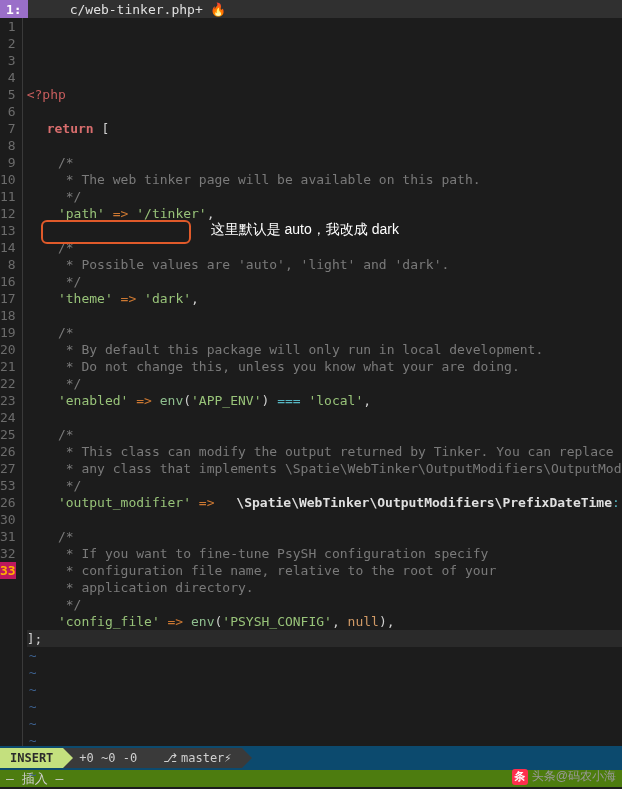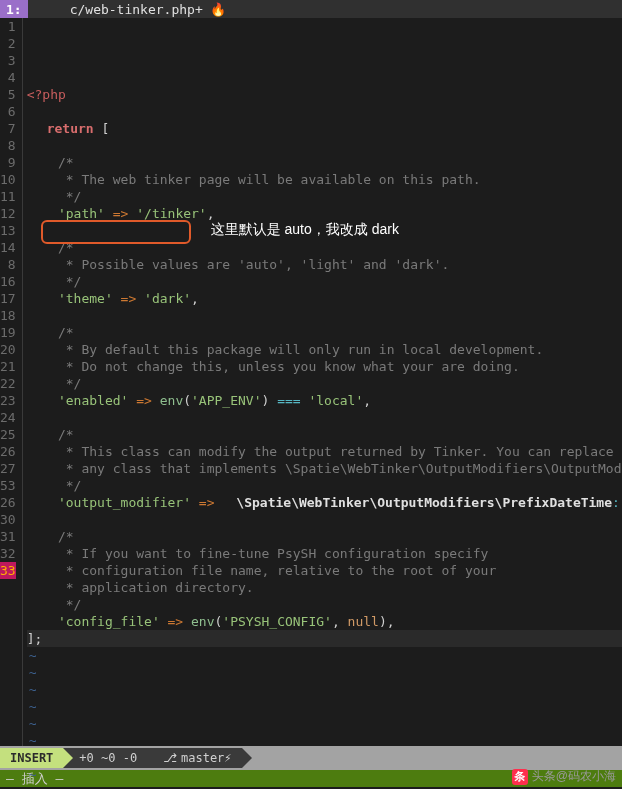--- a/index.html
+++ b/index.html
@@ -38,21 +38,21 @@
       position: relative;
     }
     .gutter {
       width: 32px;
       background: #1c1c1c;
       border-right: 1px solid #3a3a3a;
       text-align: right;
       padding-right: 6px;
       color: #6c6c6c;
     }
-    .gutter .cln { color: #ffb000; font-weight: normal; background:#be185d;}
+    .gutter .cln { color: #ffb000; font-weight: bold; background:#be185d;}
     .gutter-num { height: 17px; }
     .code {
       flex: 1;
       padding-left: 4px;
       position: relative;
       white-space: pre;
     }
     .line { height: 17px; display: flex; align-items: center; }
     .line.cursor-line { background: #2a2a2a; }
     .tilde { color: #3c5f8c; padding-left: 2px; }
@@ -73,21 +73,21 @@
       pointer-events: none;
     }
     .annotation {
       position: absolute;
       color: #ffffff;
       font-family: "PingFang SC","Microsoft YaHei",sans-serif;
       font-size: 14px;
       font-weight: 500;
     }
     .statusbar {
-      background: #a3a3a3;
+      background: #0c4a6e;
       height: 24px;
       display: flex;
       align-items: center;
       font-size: 12px;
     }
     .seg {
       display: flex;
       align-items: center;
       height: 20px;
       padding: 0 10px;

